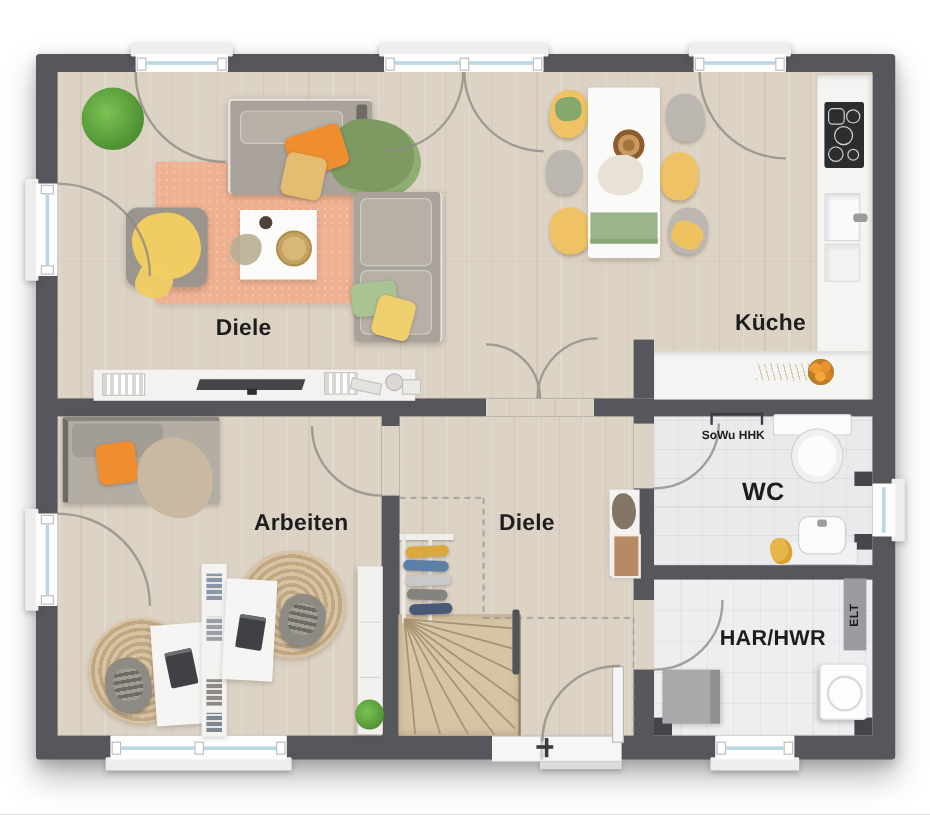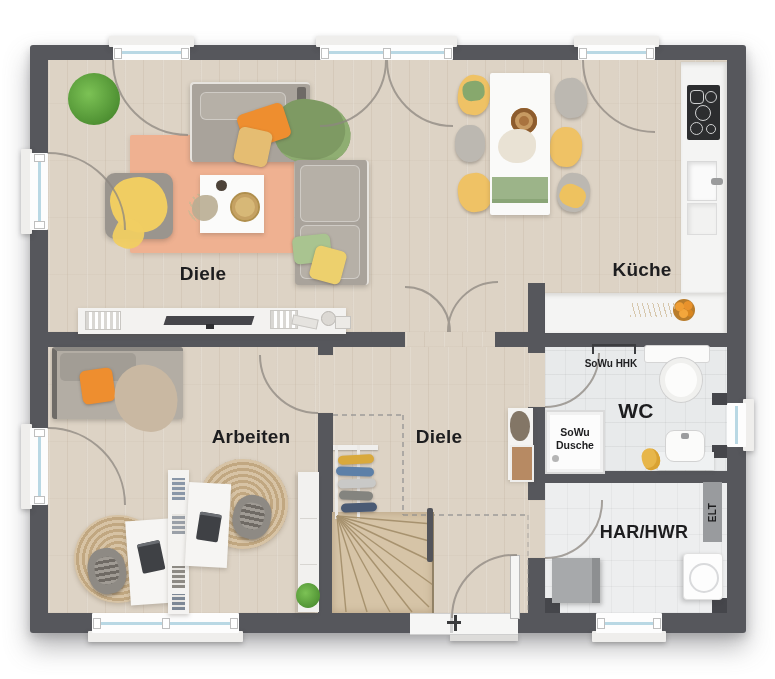--- a/index.html
+++ b/index.html
@@ -256,27 +256,20 @@
   </div>
   <div class="abs z3" style="left:302px;top:467px;width:101px;height:101px;background:#d6c4a7;box-shadow:inset 0 0 8px rgba(120,95,60,.35)"></div>
   <div class="abs z7" style="left:397px;top:463px;width:6px;height:54px;background:#53545a;border-radius:2px"></div>
   <div class="abs white-f z4" style="left:478px;top:363px;width:25px;height:72px;background:#f4f3f1">
     <div class="abs" style="left:2px;top:3px;width:20px;height:30px;border-radius:45% 55% 50% 50%;background:#6f5f4e;opacity:.85"></div>
     <div class="abs" style="left:2px;top:37px;width:20px;height:33px;background:#b78a63;border:2px solid #efeeec"></div>
   </div>
 
   <div class="abs z4" style="left:614px;top:300px;width:64px;height:16px;background:#fbfbfa;border:1px solid #d5d5d5;border-radius:3px"></div>
   <div class="abs z4" style="left:629px;top:312px;width:42px;height:44px;background:#fcfcfb;border:1px solid #cfcfcf;border-radius:50%;box-shadow:inset 0 0 0 5px #f0f0ee"></div>
-  <div class="abs z4" style="left:515px;top:365px;width:56px;height:60px;background:#fcfcfc;border:2px solid #dadada;box-shadow:inset 0 0 0 3px #f1f1f1">
-    <div class="abs" style="left:5px;top:43px;width:7px;height:7px;border-radius:50%;background:#b5b5b5"></div>
-    <div style="position:absolute;left:0;right:0;top:14px;text-align:center;font-weight:700;font-size:10.5px;line-height:1.2;color:#1d1d1f">
-      <span>SoWu</span><br>
-      <span>Dusche</span>
-    </div>
-  </div>
   <div class="abs z4" style="left:562px;top:299px;width:40px;height:8px;border-top:2px solid #3c3d40;border-left:2px solid #3c3d40;border-right:2px solid #3c3d40"></div>
   <div class="abs z4" style="left:628px;top:407px;width:56px;height:18px;background:#eff1f2;box-shadow:0 2px 3px rgba(80,80,80,.25)"></div>
   <div class="abs z4" style="left:635px;top:385px;width:38px;height:30px;background:#fbfbfa;border:1px solid #d2d2d2;border-radius:9px">
     <div class="abs" style="left:15px;top:2px;width:8px;height:6px;background:#9b9c9e;border-radius:2px"></div>
   </div>
   <div class="abs z4" style="left:612px;top:403px;width:18px;height:22px;background:#e7b64a;border-radius:45% 55% 50% 45%;transform:rotate(-15deg);box-shadow:inset -3px -3px 0 #d9a232"></div>
 
   <div class="abs z4" style="left:673px;top:437px;width:19px;height:60px;background:#999b9e;display:flex;align-items:center;justify-content:center">
     <span style="transform:rotate(-90deg);font-weight:700;font-size:10px;color:#1d1d1f;letter-spacing:.5px">ELT</span>
   </div>

